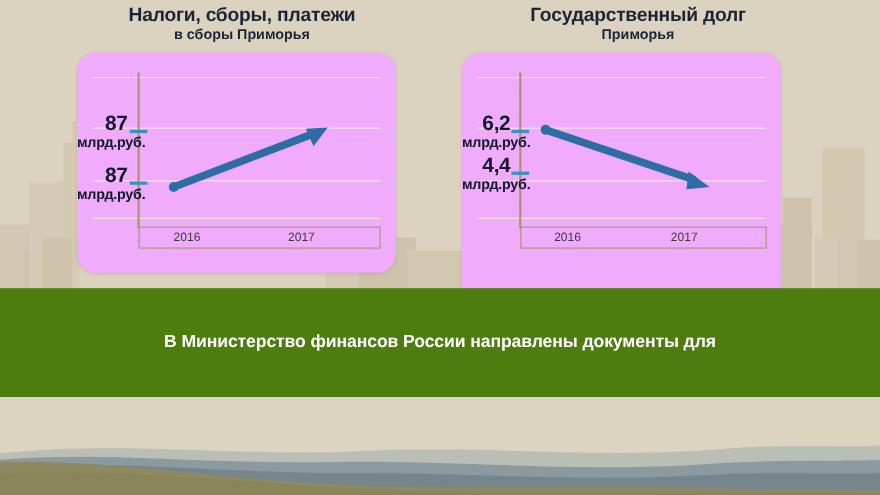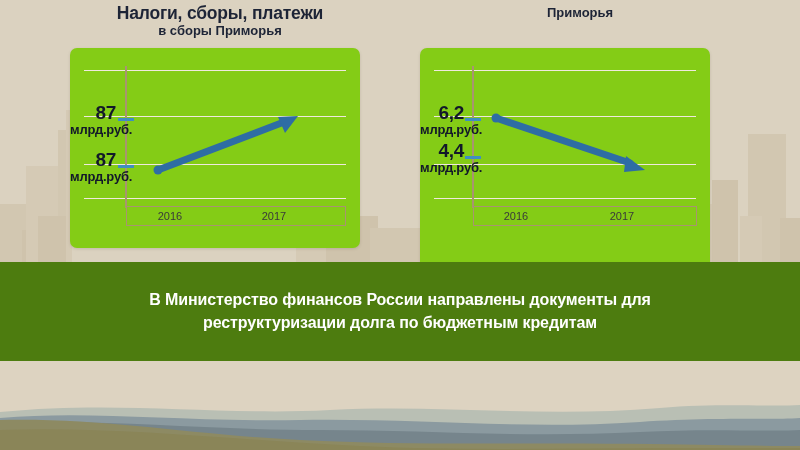--- a/index.html
+++ b/index.html
@@ -19,21 +19,21 @@
   
   .land-band{position:absolute;left:0;top:361px;width:800px;height:89px;background:#ddd3c1;}
   .hill{position:absolute;left:0;width:800px;}
 
   
   .title-block{position:absolute;text-align:center;color:#1d2436;}
   .title-main{font-size:17.5px;font-weight:bold;letter-spacing:-0.2px;line-height:1.05;white-space:nowrap;}
   .title-sub{font-size:13px;font-weight:bold;line-height:1.15;margin-top:2px;white-space:nowrap;}
 
   
-  .card{position:absolute;background:#84cc16;border-radius:7px;box-shadow:0 1px 3px rgba(90,80,60,.18);}
+  .card{position:absolute;background:#f0abfc;border-radius:17px;box-shadow:0 1px 3px rgba(90,80,60,.18);}
 
   
   .chart{position:absolute;inset:0;}
   .gridline{position:absolute;height:1px;background:#efe9dd;}
   .axis-y{position:absolute;width:2px;background:#a89470;}
   .xbox{position:absolute;border:1.5px solid #a89470;border-top:1.5px solid #a89470;box-sizing:border-box;}
   .xlabel{position:absolute;font-size:11px;color:#3a3a3a;text-align:center;}
   .vlabel{position:absolute;text-align:right;color:#12182a;}
   .vlabel .num{font-size:19px;font-weight:bold;line-height:0.95;letter-spacing:-0.3px;}
   .vlabel .unit{font-size:13px;font-weight:bold;line-height:1;margin-top:1px;letter-spacing:-0.2px;}
@@ -104,20 +104,21 @@
         <polygon points="146,6 126,7 133,23" fill="#2e6da4"></polygon>
       </svg>
 
       <div class="xbox" style="left:56px;top:158px;width:220px;height:20px;"></div>
       <div class="xlabel" style="left:62px;top:162px;width:76px;">2016</div>
       <div class="xlabel" style="left:166px;top:162px;width:76px;">2017</div>
     </div>
   </div>
 
   <div class="title-block" style="left:420px;top:4px;width:320px;">
+    <div class="title-main">Государственный долг</div>
     <div class="title-sub">Приморья</div>
   </div>
 
   <div class="card" style="left:420px;top:48px;width:290px;height:256px;">
     <div class="chart">
       <div class="gridline" style="left:14px;top:22px;width:262px;"></div>
       <div class="gridline" style="left:14px;top:68px;width:262px;"></div>
       <div class="gridline" style="left:14px;top:116px;width:262px;"></div>
       <div class="gridline" style="left:14px;top:150px;width:262px;"></div>
 
@@ -143,21 +144,20 @@
 
       <div class="xbox" style="left:53px;top:158px;width:224px;height:20px;"></div>
       <div class="xlabel" style="left:58px;top:162px;width:76px;">2016</div>
       <div class="xlabel" style="left:164px;top:162px;width:76px;">2017</div>
     </div>
   </div>
 
   <div class="banner">
     <div class="banner-inner">
       <div class="banner-line">В Министерство финансов России направлены документы для</div>
-      <div class="banner-line">реструктуризации долга по бюджетным кредитам</div>
     </div>
   </div>
 
   <div class="land-band"></div>
 
   <svg class="hill" width="800" height="90" style="top:360px;">
     <path d="M0,52 C120,40 220,56 330,50 C440,44 540,58 660,48 C720,43 770,47 800,45 L800,90 L0,90 Z" fill="#b9bfb4"></path>
     <path d="M0,58 C90,50 180,62 300,60 C420,58 520,70 640,62 C710,57 770,60 800,58 L800,90 L0,90 Z" fill="#8b9aa0"></path>
     <path d="M0,64 C100,58 200,70 320,70 C430,70 520,78 640,72 C710,68 770,72 800,70 L800,90 L0,90 Z" fill="#76858c"></path>
     <path d="M0,60 C110,58 180,74 300,80 C420,86 530,82 650,84 C720,85 770,86 800,86 L800,90 L0,90 Z" fill="#8d8a63"></path>

